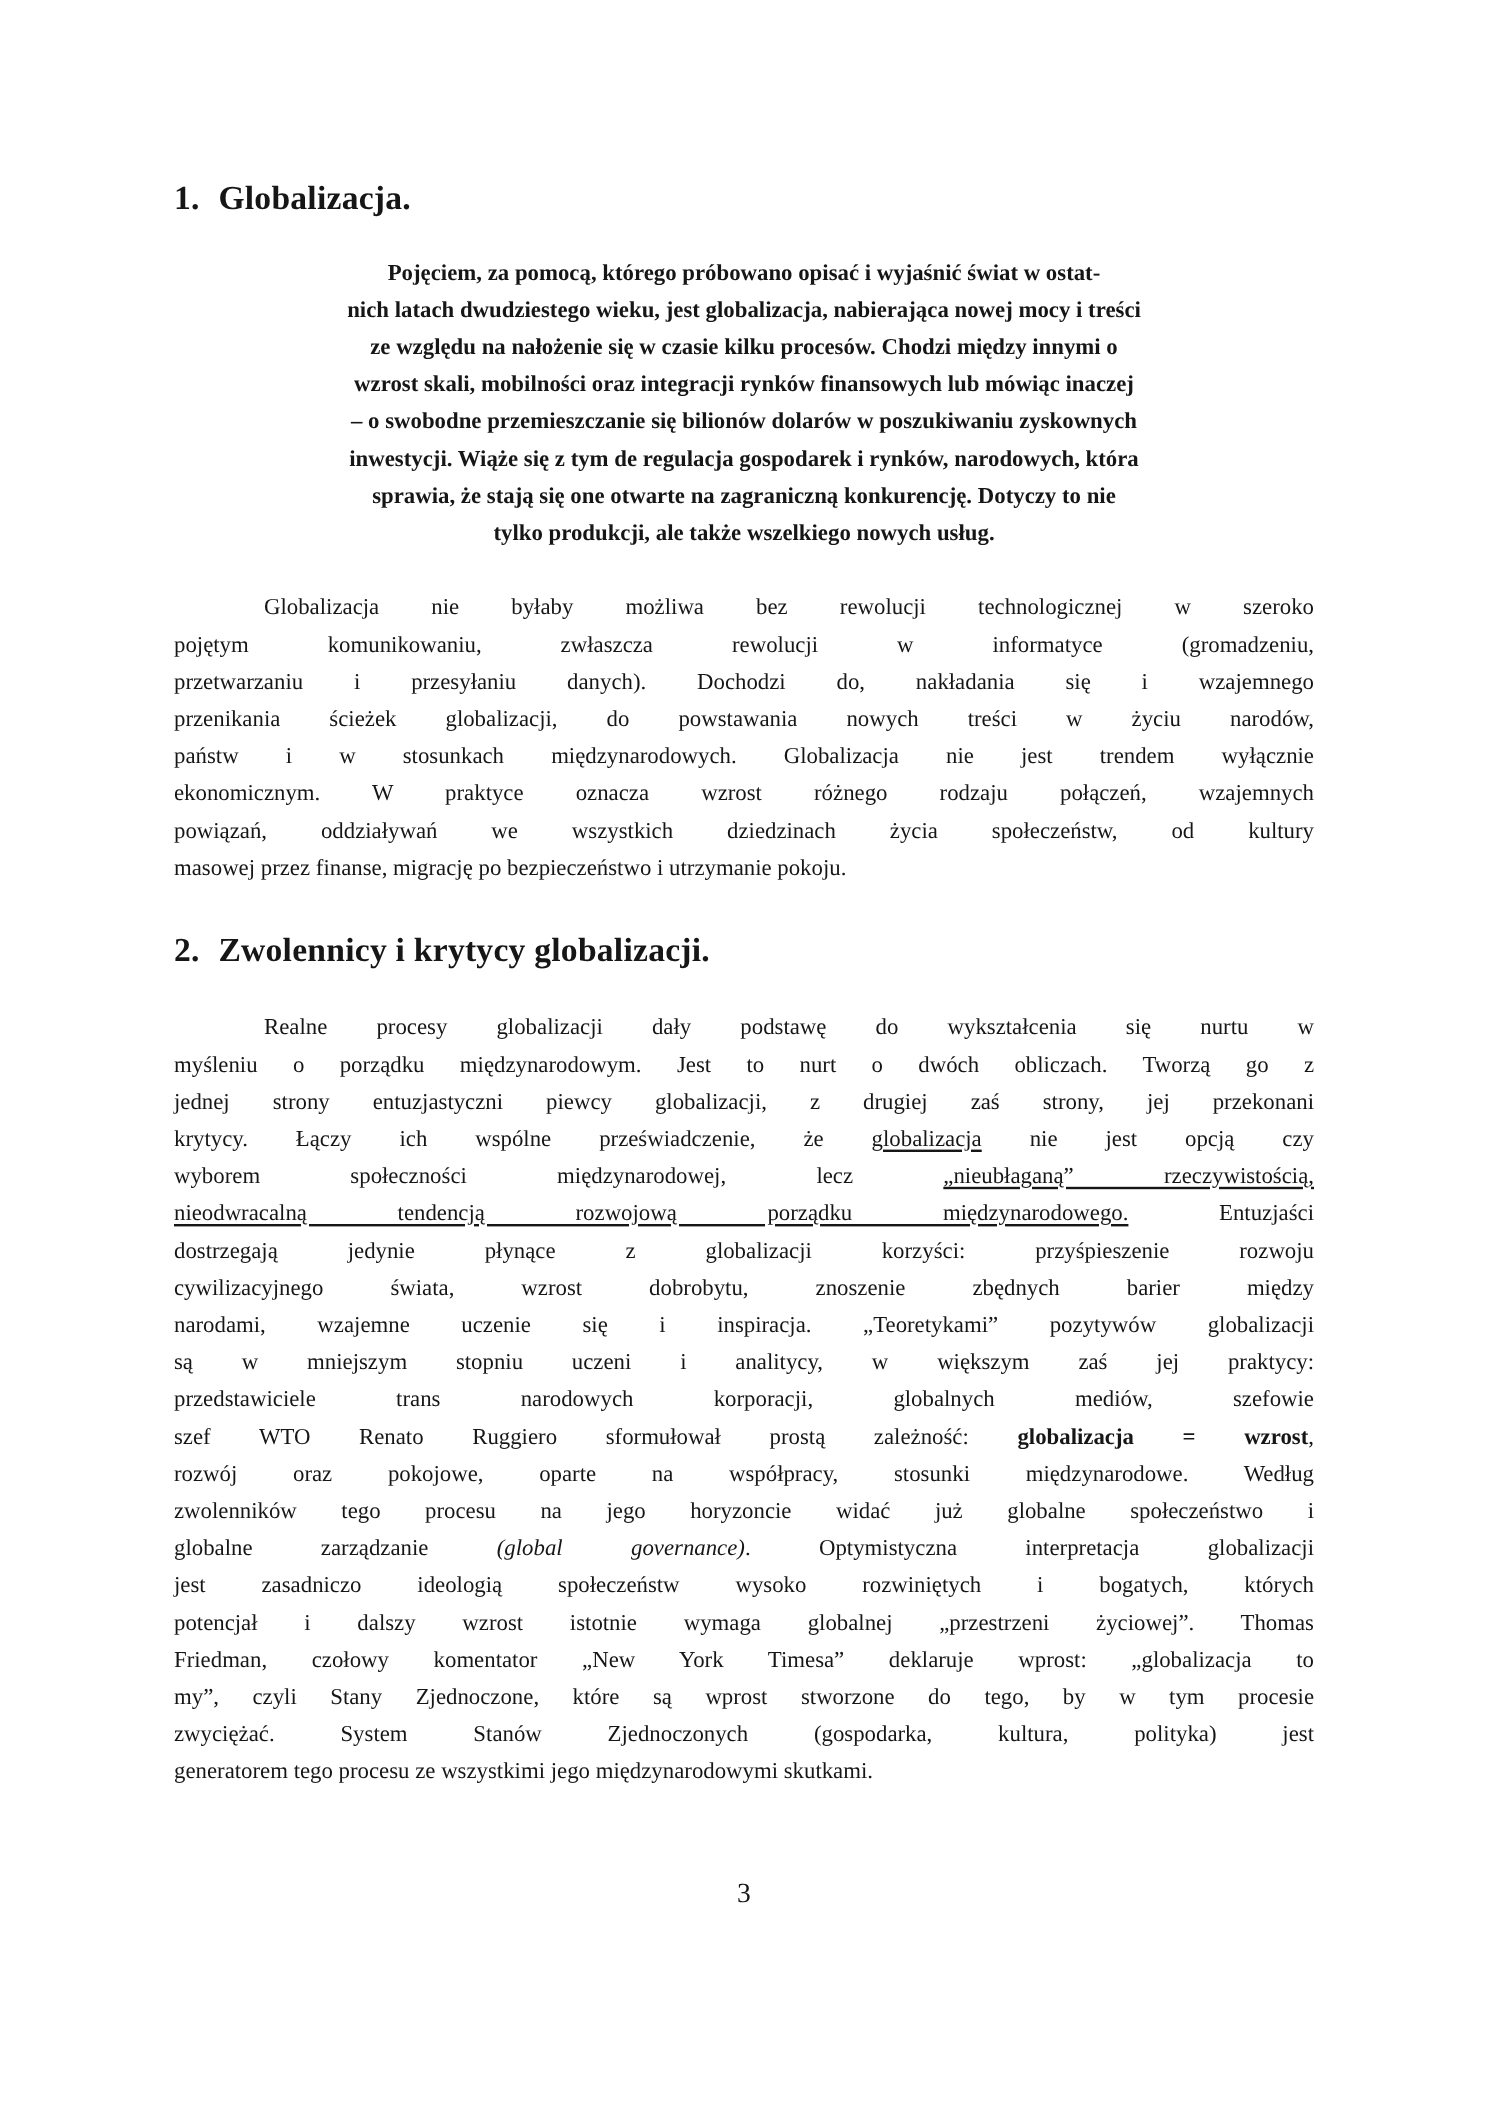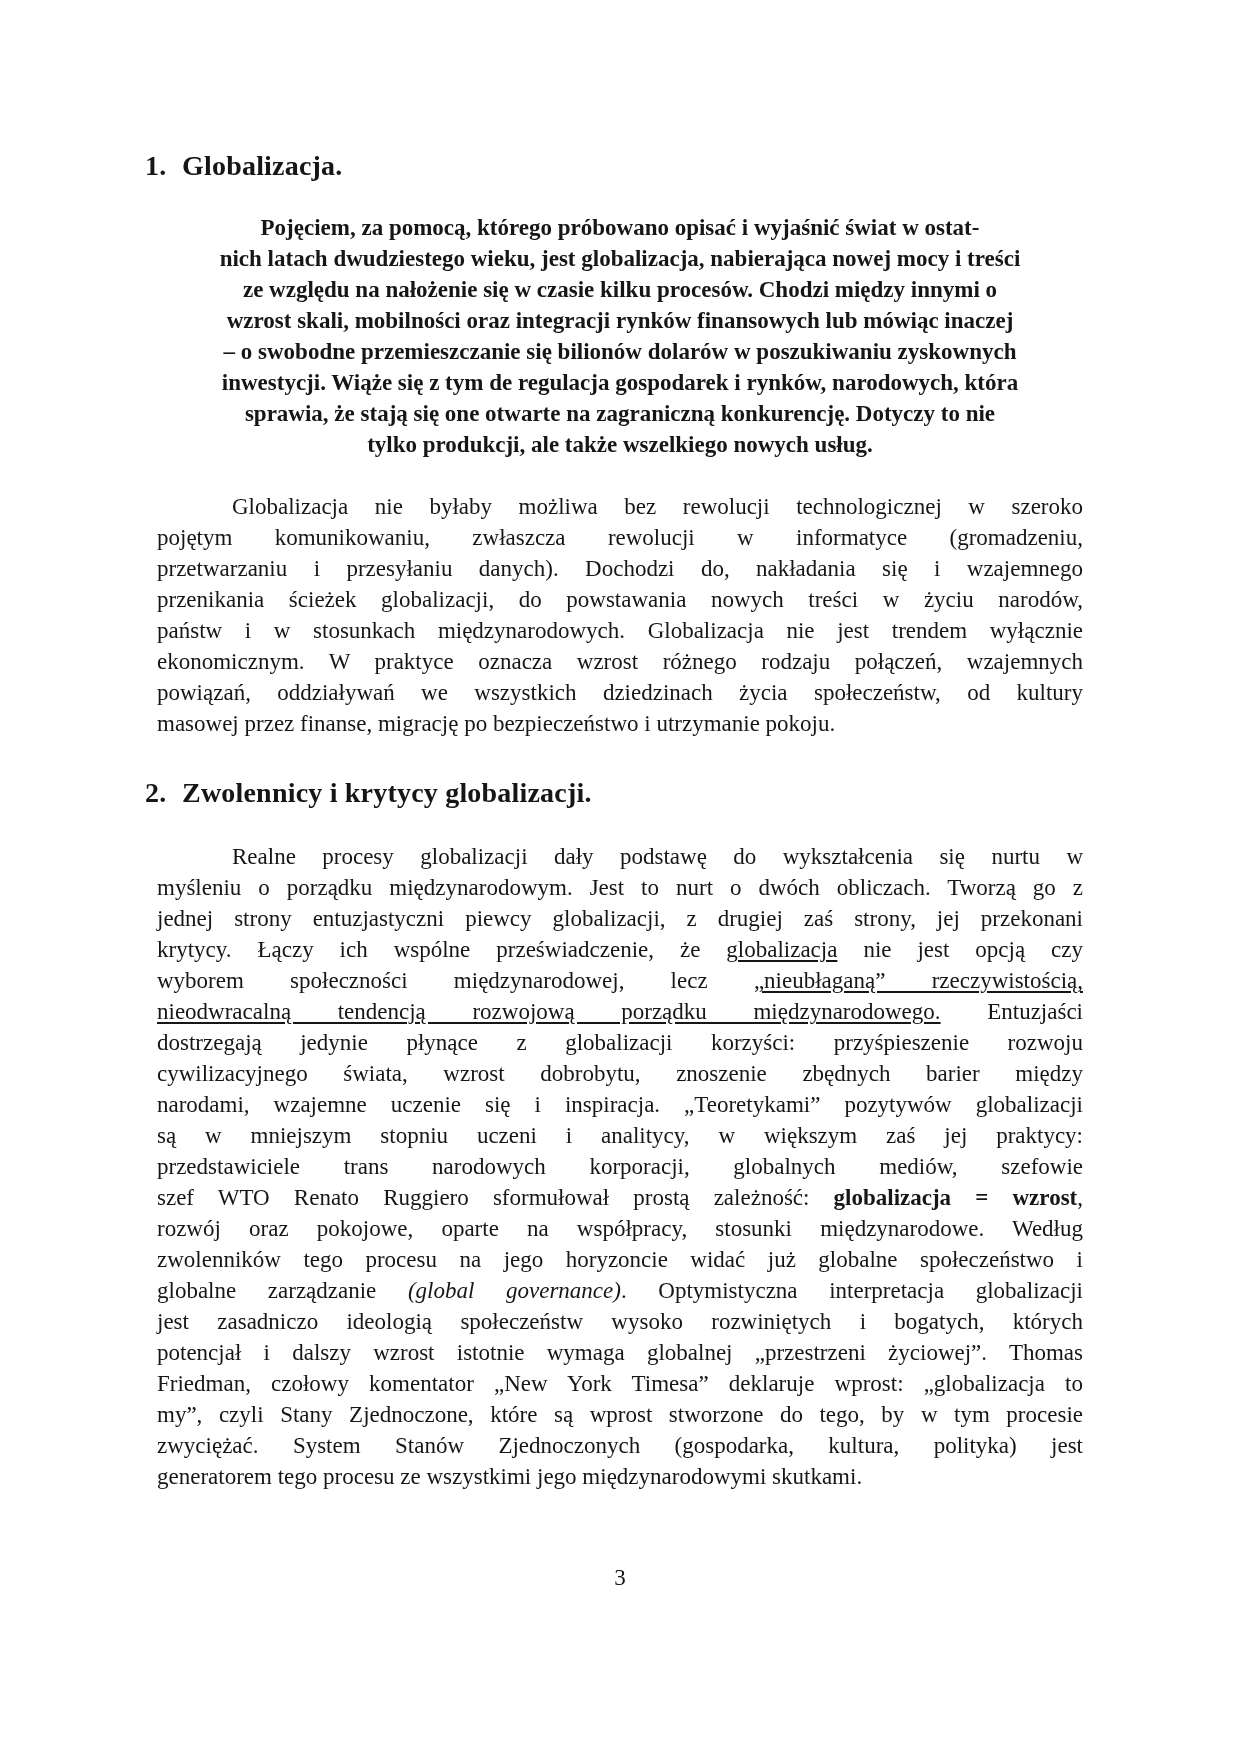--- a/index.html
+++ b/index.html
@@ -18,21 +18,21 @@
   .h {
     display: flex;
     font-size: 28px;
     font-weight: bold;
     line-height: 31px;
     letter-spacing: 0.2px;
   }
   .h .h-num { flex: none; width: 37px; }
   .para { margin: 0; }
   .line {
-    font-size: 23px;
+    font-size: 19px;
     line-height: 31px;
     text-align: justify;
     text-align-last: justify;
     white-space: normal;
   }
   .line.flush { text-align-last: left; }
   .para.center-bold .line {
     text-align: center;
     text-align-last: center;
     font-weight: bold;
@@ -41,23 +41,23 @@
   .seg-u {
     text-decoration: underline;
     text-decoration-thickness: 2px;
     text-underline-offset: 3px;
   }
   .seg-b { font-weight: bold; }
   .seg-i { font-style: italic; font-family: Liberation Serif, serif; }
   
   .block-0 { margin: 0 0 31px 0; }
   .block-1 { margin: 0 0 31px 0; }
-  .block-2 { margin: 12px; }
+  .block-2 { margin: 0; }
   .block-3 { margin: 38px 0 33px 0; }
-  .block-4 { margin: 12px; }
+  .block-4 { margin: 0; }
   .block-5 { margin: 0; }
   .pageno {
     margin-top: 70px;
     text-align: center;
     font-size: 23px;
     line-height: 31px;
   }
 </style>
 </head>
 <body>

